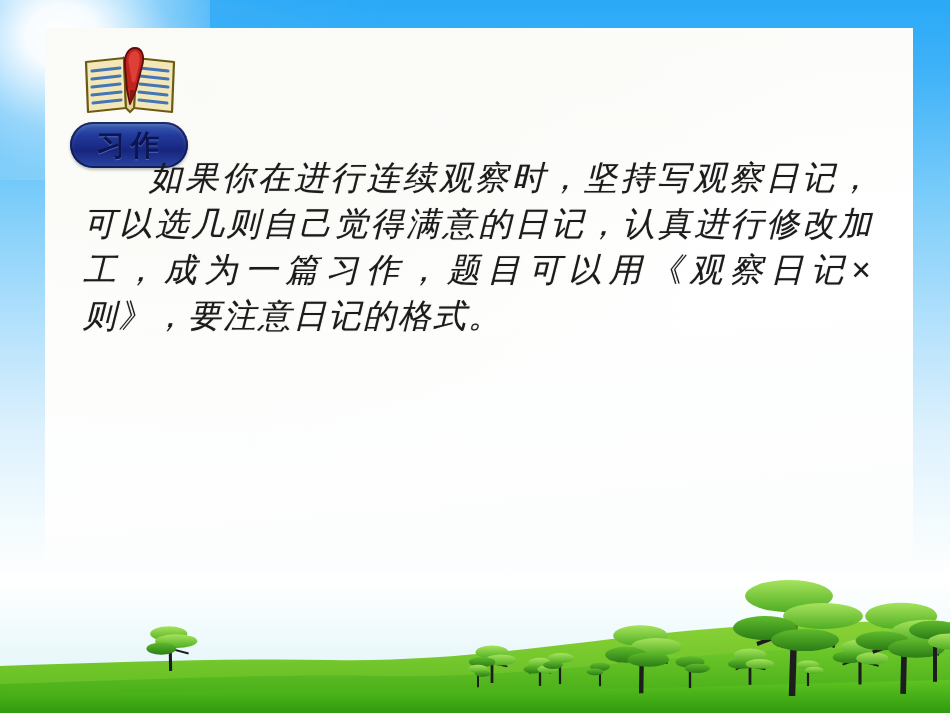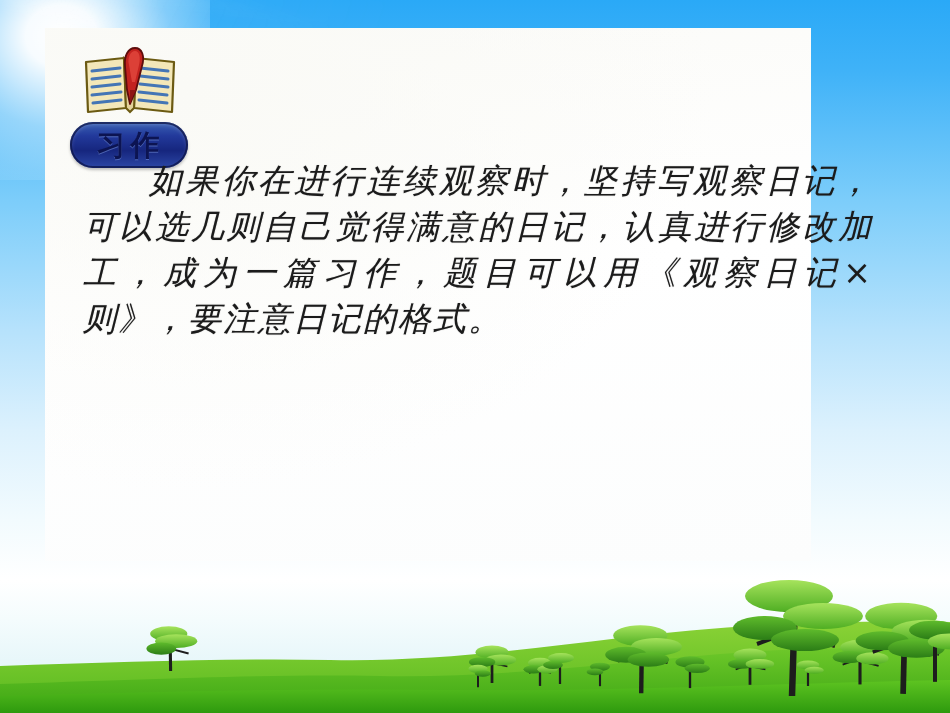--- a/index.html
+++ b/index.html
@@ -75,21 +75,21 @@
     width: 950px;
     height: 175px;
     pointer-events: none;
   }
 
   
   .panel {
     position: absolute;
     left: 45px;
     top: 28px;
-    width: 766px;
+    width: 868px;
     height: 533px;
     background: #fdfdfb;
     background-image:
       radial-gradient(ellipse at 18% 12%, rgba(250,250,246,1) 0%, rgba(253,253,251,0) 60%),
       linear-gradient(175deg, #fbfbf8 0%, #ffffff 45%, #fcfdfd 100%);
   }
 
   
   .badge-block {
     position: absolute;
@@ -144,21 +144,21 @@
     font-family: "DejaVu Serif", "Liberation Serif", serif;
     font-size: 33px;
     line-height: 46px;
     letter-spacing: 2.0px;
     text-indent: 2em;
     text-align: justify;
     font-style: italic;
     font-weight: 500;
     text-shadow: 0 0 1px rgba(40,40,40,.45);
   }
-  .para.p2 { margin-top: 8px; }
+  .para.p2 { margin-top: 8px; font-family: Liberation Mono, monospace; }
 </style>
 </head>
 <body>
 
 <div class="slide">
 
   <div class="sun-glow">
     <div class="sun-ray"></div>
     <div class="sun-ray r2"></div>
   </div>

